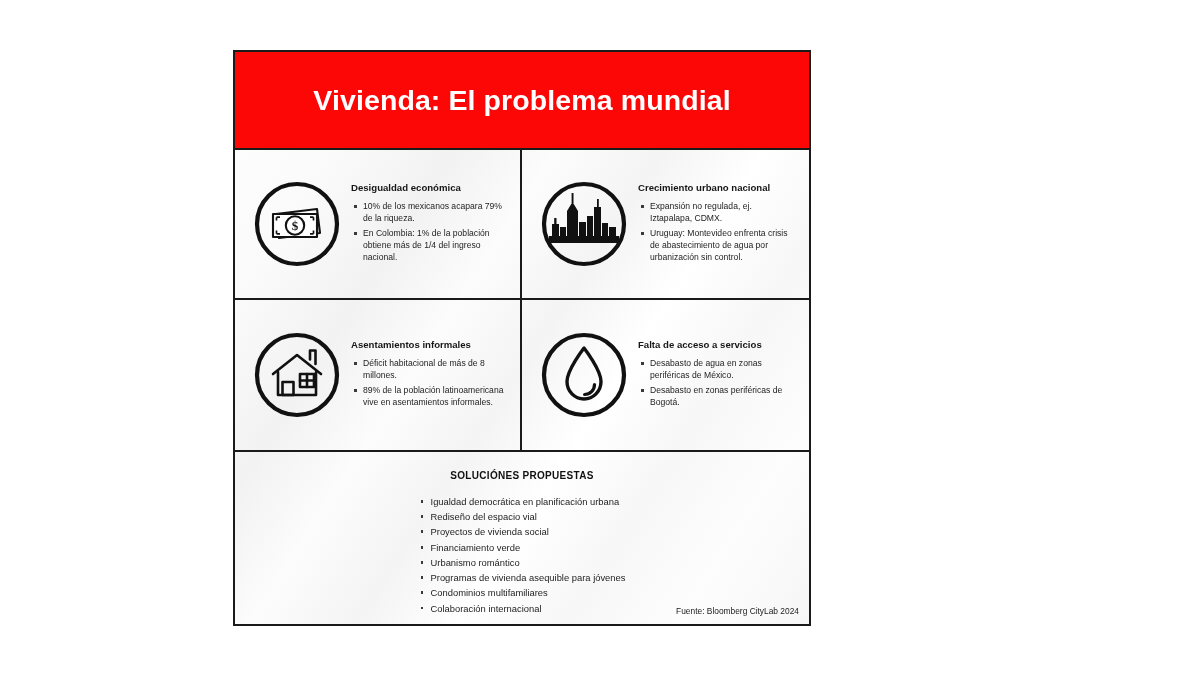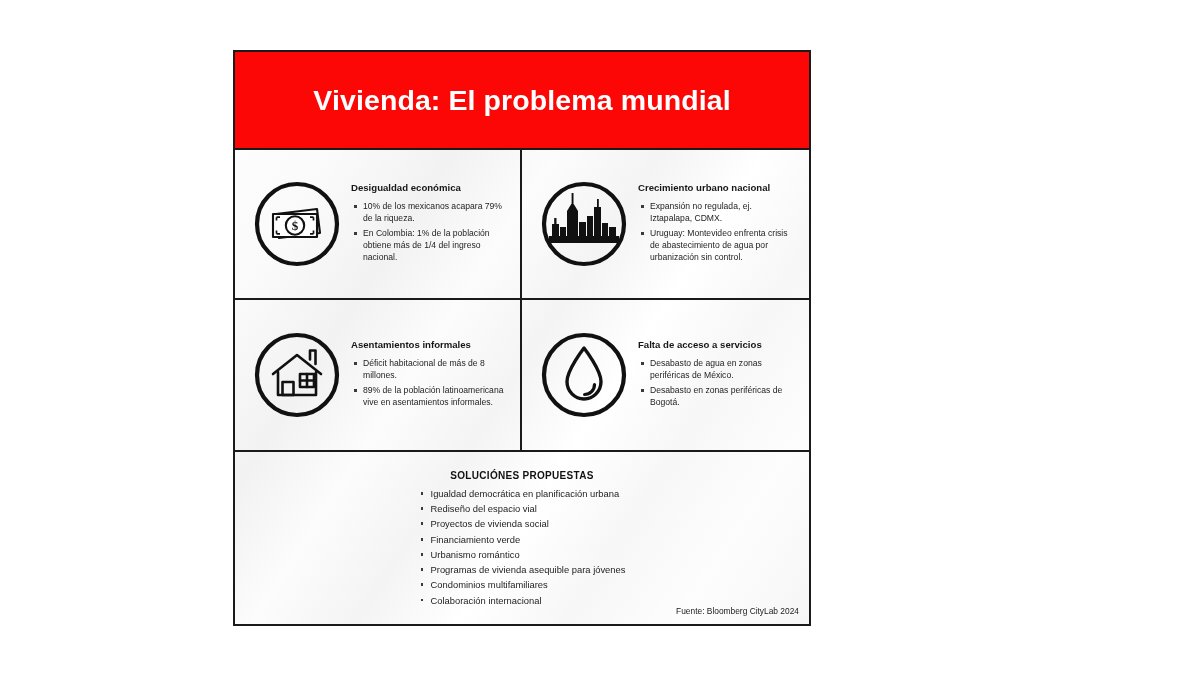--- a/index.html
+++ b/index.html
@@ -141,21 +141,21 @@
   #solutions-heading {
     font-size: 10px;
     font-weight: bold;
     color: #111111;
     letter-spacing: 0.3px;
     margin: 0 0 5px 0;
     text-align: center;
   }
   #solutions-list {
     list-style: none;
-    margin: 0;
+    margin: 8px;
     padding: 0;
   }
   #solutions-list li {
     position: relative;
     font-size: 9.4px;
     color: #1d1d1d;
     line-height: 1.62;
     padding-left: 12px;
   }
   #solutions-list li::before {

